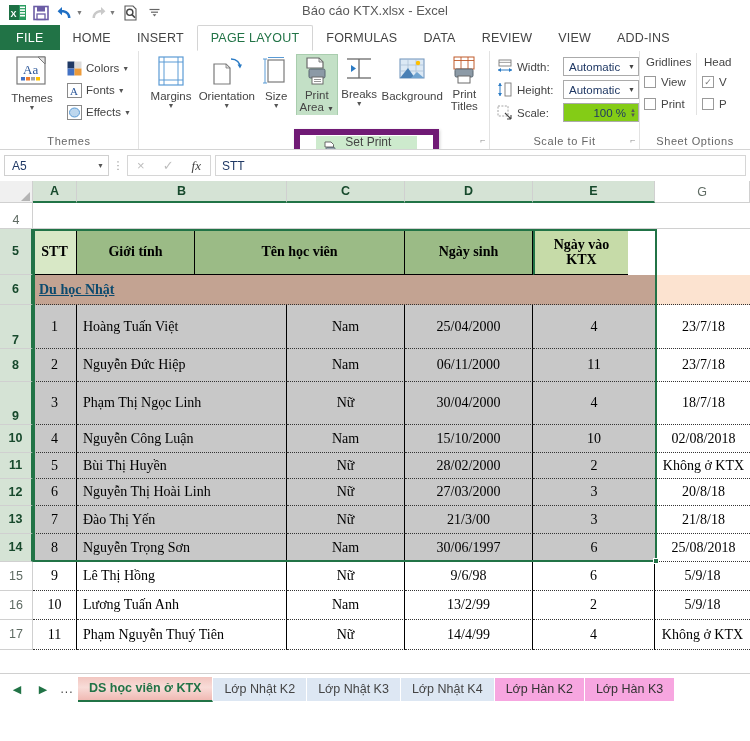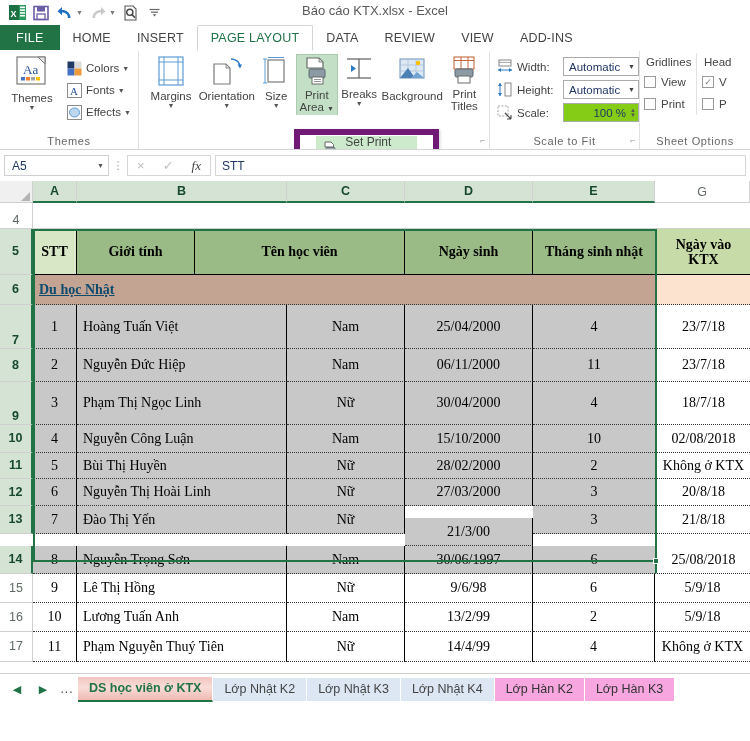--- a/index.html
+++ b/index.html
@@ -368,20 +368,21 @@
     </svg>
   </div>
   <div class="win-title">Báo cáo KTX.xlsx - Excel</div>
 </div>
 
 <div class="ribbon-tabs">
   <div class="tab-file">FILE</div>
   <div class="rtab">HOME</div>
   <div class="rtab">INSERT</div>
   <div class="rtab active">PAGE LAYOUT</div>
+  <div class="rtab">FORMULAS</div>
   <div class="rtab">DATA</div>
   <div class="rtab">REVIEW</div>
   <div class="rtab">VIEW</div>
   <div class="rtab">ADD-INS</div>
 </div>
 
 <div class="ribbon">
 
   <div class="rgroup" style="width:148px;">
     <div class="rgroup-body">
@@ -660,21 +661,20 @@
     <div class="gcell empty" style="width:122px;height:26px;border-right:none;"></div>
     <div class="gcell empty" style="width:95px;height:26px;border-right:none;"></div>
   </div>
 
   <div class="grow">
     <div class="rowhead sel" style="height:46px;align-items:center;">5</div>
     <div class="gcell hdr active" style="width:44px;height:46px;">STT</div>
     <div class="gcell hdr" style="width:118px;height:46px;">Giới tính</div>
     <div class="gcell hdr" style="width:210px;height:46px;">Tên học viên</div>
     <div class="gcell hdr" style="width:128px;height:46px;">Ngày sinh</div>
-    <div class="gcell hdr" style="width:122px;height:46px;border-right:none;">Tháng sinh nhật</div>
     <div class="gcell hdr colg" style="width:95px;height:46px;border-right:none;border-left:2px solid #217346;">Ngày vào KTX</div>
   </div>
 
   <div class="grow">
     <div class="rowhead sel" style="height:30px;align-items:center;">6</div>
     <div class="gcell sect lft" style="width:622px;height:30px;border-right:none;padding-left:6px;">
       <span class="sect-label">Du học Nhật</span>
     </div>
     <div class="gcell sect g" style="width:95px;height:30px;border-right:none;border-left:2px solid #217346;"></div>
   </div>
@@ -737,21 +737,21 @@
     <div class="gcell selbg ctr" style="width:128px;height:27px;">27/03/2000</div>
     <div class="gcell selbg ctr" style="width:122px;height:27px;border-right:none;">3</div>
     <div class="gcell ctr" style="width:95px;height:27px;border-right:none;border-left:2px solid #217346;">20/8/18</div>
   </div>
 
   <div class="grow">
     <div class="rowhead sel" style="height:28px;align-items:center;">13</div>
     <div class="gcell selbg ctr" style="width:44px;height:28px;">7</div>
     <div class="gcell selbg lft" style="width:210px;height:28px;">Đào Thị Yến</div>
     <div class="gcell selbg ctr" style="width:118px;height:28px;">Nữ</div>
-    <div class="gcell selbg ctr" style="width:128px;height:28px;margin-top:12px;">21/3/00</div>
+    <div class="gcell selbg ctr" style="width:128px;height:28px;">21/3/00</div>
     <div class="gcell selbg ctr" style="width:122px;height:28px;border-right:none;">3</div>
     <div class="gcell ctr" style="width:95px;height:28px;border-right:none;border-left:2px solid #217346;">21/8/18</div>
   </div>
 
   <div class="grow">
     <div class="rowhead sel" style="height:28px;align-items:center;">14</div>
     <div class="gcell selbg ctr" style="width:44px;height:28px;">8</div>
     <div class="gcell selbg lft" style="width:210px;height:28px;">Nguyễn Trọng Sơn</div>
     <div class="gcell selbg ctr" style="width:118px;height:28px;">Nam</div>
     <div class="gcell selbg ctr" style="width:128px;height:28px;">30/06/1997</div>

